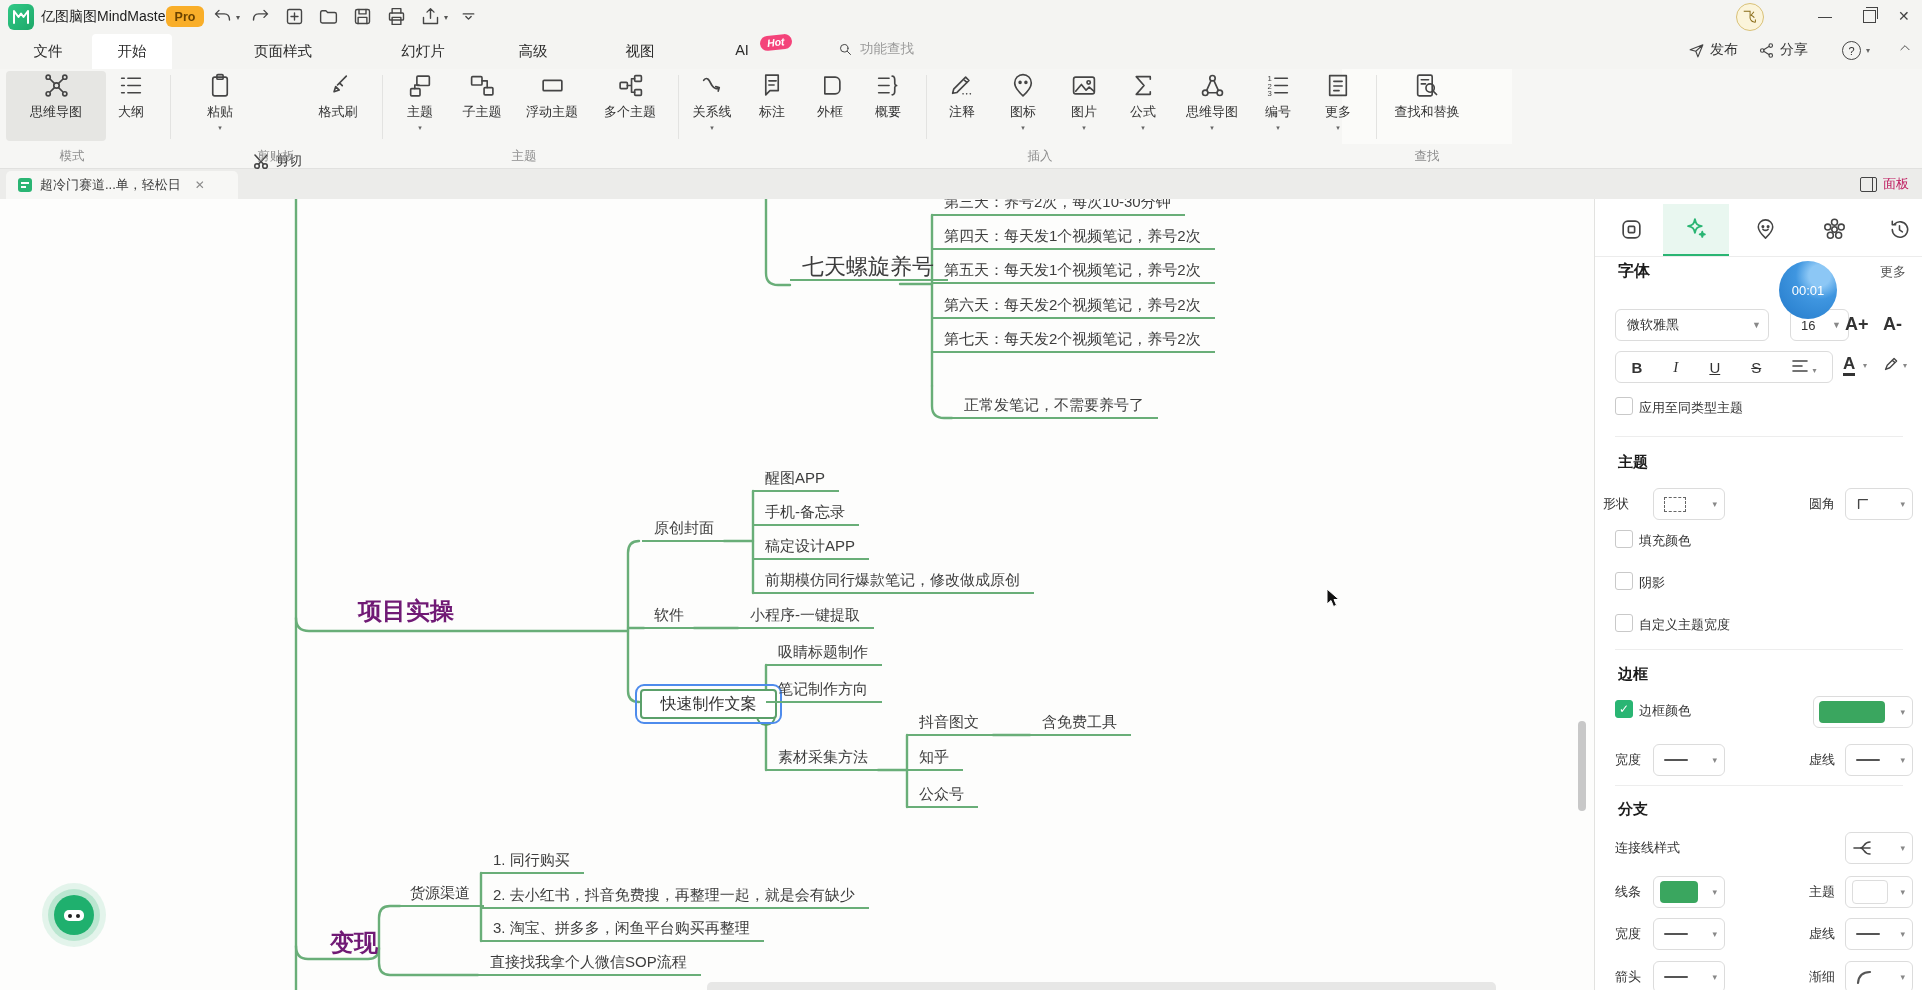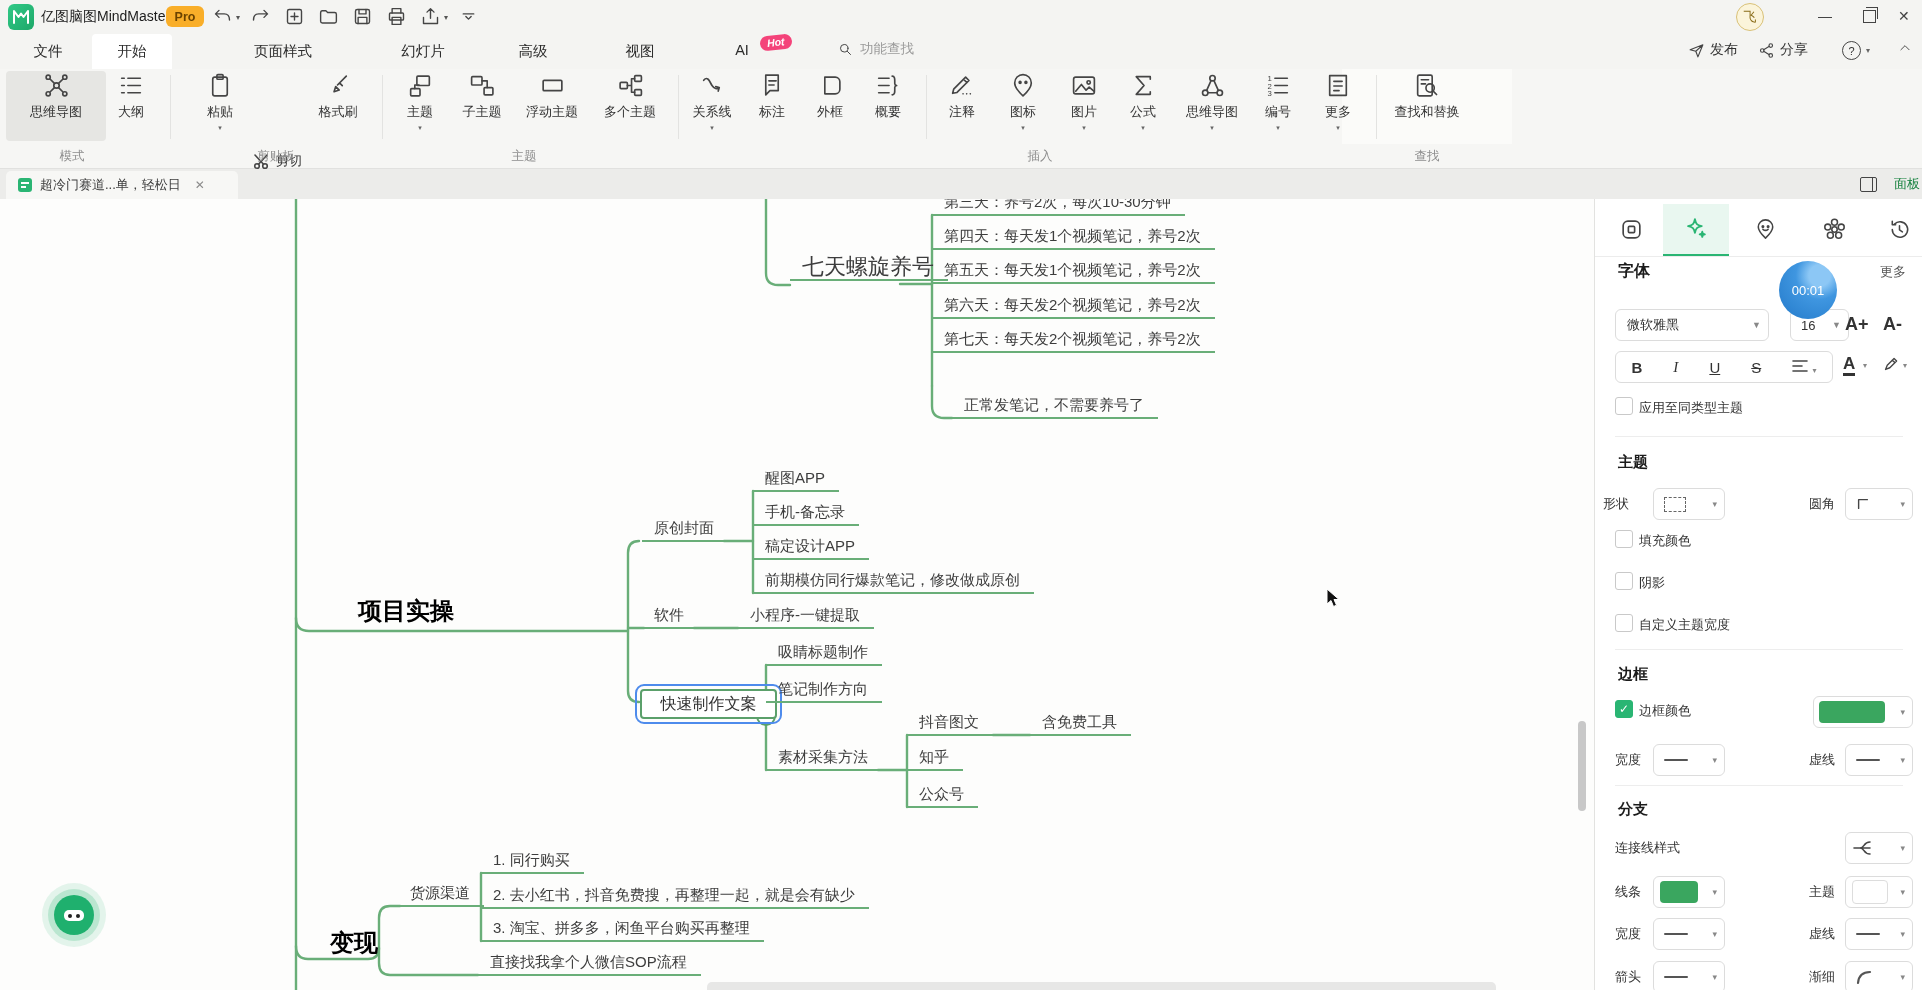--- a/index.html
+++ b/index.html
@@ -41,29 +41,29 @@
   #mindmap-mode-bg{position:absolute;left:6px;top:2px;width:100px;height:70px;background:#e6e6e3;border-radius:4px;}
   #find-block{position:absolute;left:1342px;top:0px;width:170px;height:75px;background:#fbfbf9;}
   
   #tabbar{position:absolute;left:0;top:169px;width:1922px;height:30px;background:#ececea;}
   #doctab{position:absolute;left:6px;top:2px;width:232px;height:28px;background:#f7f7f5;border-radius:5px 5px 0 0;
           display:flex;align-items:center;font-size:13px;color:#3c3c3c;}
   #doc-icon{width:14px;height:14px;border-radius:3px;background:#2ab573;margin:0 8px 0 12px;position:relative;}
   #doc-icon:before{content:"";position:absolute;left:3px;top:4px;width:8px;height:2px;background:#fff;}
   #doc-icon:after{content:"";position:absolute;left:3px;top:8px;width:5px;height:2px;background:#fff;}
   #tab-close{margin-left:14px;color:#8a8a8a;font-size:12px;}
-  #panel-toggle{position:absolute;left:1860px;top:6px;display:flex;align-items:center;gap:17px;font-size:13px;color:#15803d;}
+  #panel-toggle{position:absolute;left:1860px;top:6px;display:flex;align-items:center;gap:6px;font-size:13px;color:#be185d;}
   #panel-toggle .pt-ic{width:15px;height:13px;border:1.4px solid #444;border-radius:2px;position:relative;}
   #panel-toggle .pt-ic:before{content:"";position:absolute;right:3px;top:0;width:1.4px;height:100%;background:#444;}
   
   #canvas{position:absolute;left:0;top:199px;width:1594px;height:791px;background:#fdfdfc;overflow:hidden;}
   #wires{position:absolute;left:0;top:0;}
   .leaf{position:absolute;font-size:15px;line-height:20px;padding:0 14px 2px 12px;border-bottom:2px solid #69ae78;
         white-space:nowrap;color:#3d3d3d;}
-  .bignode{position:absolute;font-size:24px;font-weight:bold;color:#000000;white-space:nowrap;}
+  .bignode{position:absolute;font-size:24px;font-weight:bold;color:#701a75;white-space:nowrap;}
   #sel-box{position:absolute;left:640px;top:490px;width:133px;height:26px;background:#fff;border:2px solid #5ba06b;
            border-radius:4px;outline:2px solid #4e8bec;outline-offset:3px;display:flex;align-items:center;
            justify-content:center;font-size:16px;color:#333;}
   #subtitle{position:absolute;left:878px;top:712px;font-size:46px;font-weight:900;letter-spacing:3px;color:#ffd21e;
     text-shadow:-3px -3px 0 #000,3px -3px 0 #000,-3px 3px 0 #000,3px 3px 0 #000,0 -4px 0 #000,0 4px 0 #000,
                 -4px 0 0 #000,4px 0 0 #000,-3px 4px 0 #000,3px 4px 0 #000,-3px -4px 0 #000,3px -4px 0 #000;}
   #subtitle-bar{position:absolute;left:707px;top:783px;width:789px;height:10px;background:#e7e7e6;border-radius:5px 5px 0 0;}
   #vscroll{position:absolute;left:1578px;top:522px;width:8px;height:90px;border-radius:4px;background:#c8c8c8;}
   #assistant{position:absolute;left:42px;top:684px;width:64px;height:64px;border-radius:50%;
              background:rgba(43,181,115,.12);display:flex;align-items:center;justify-content:center;}

